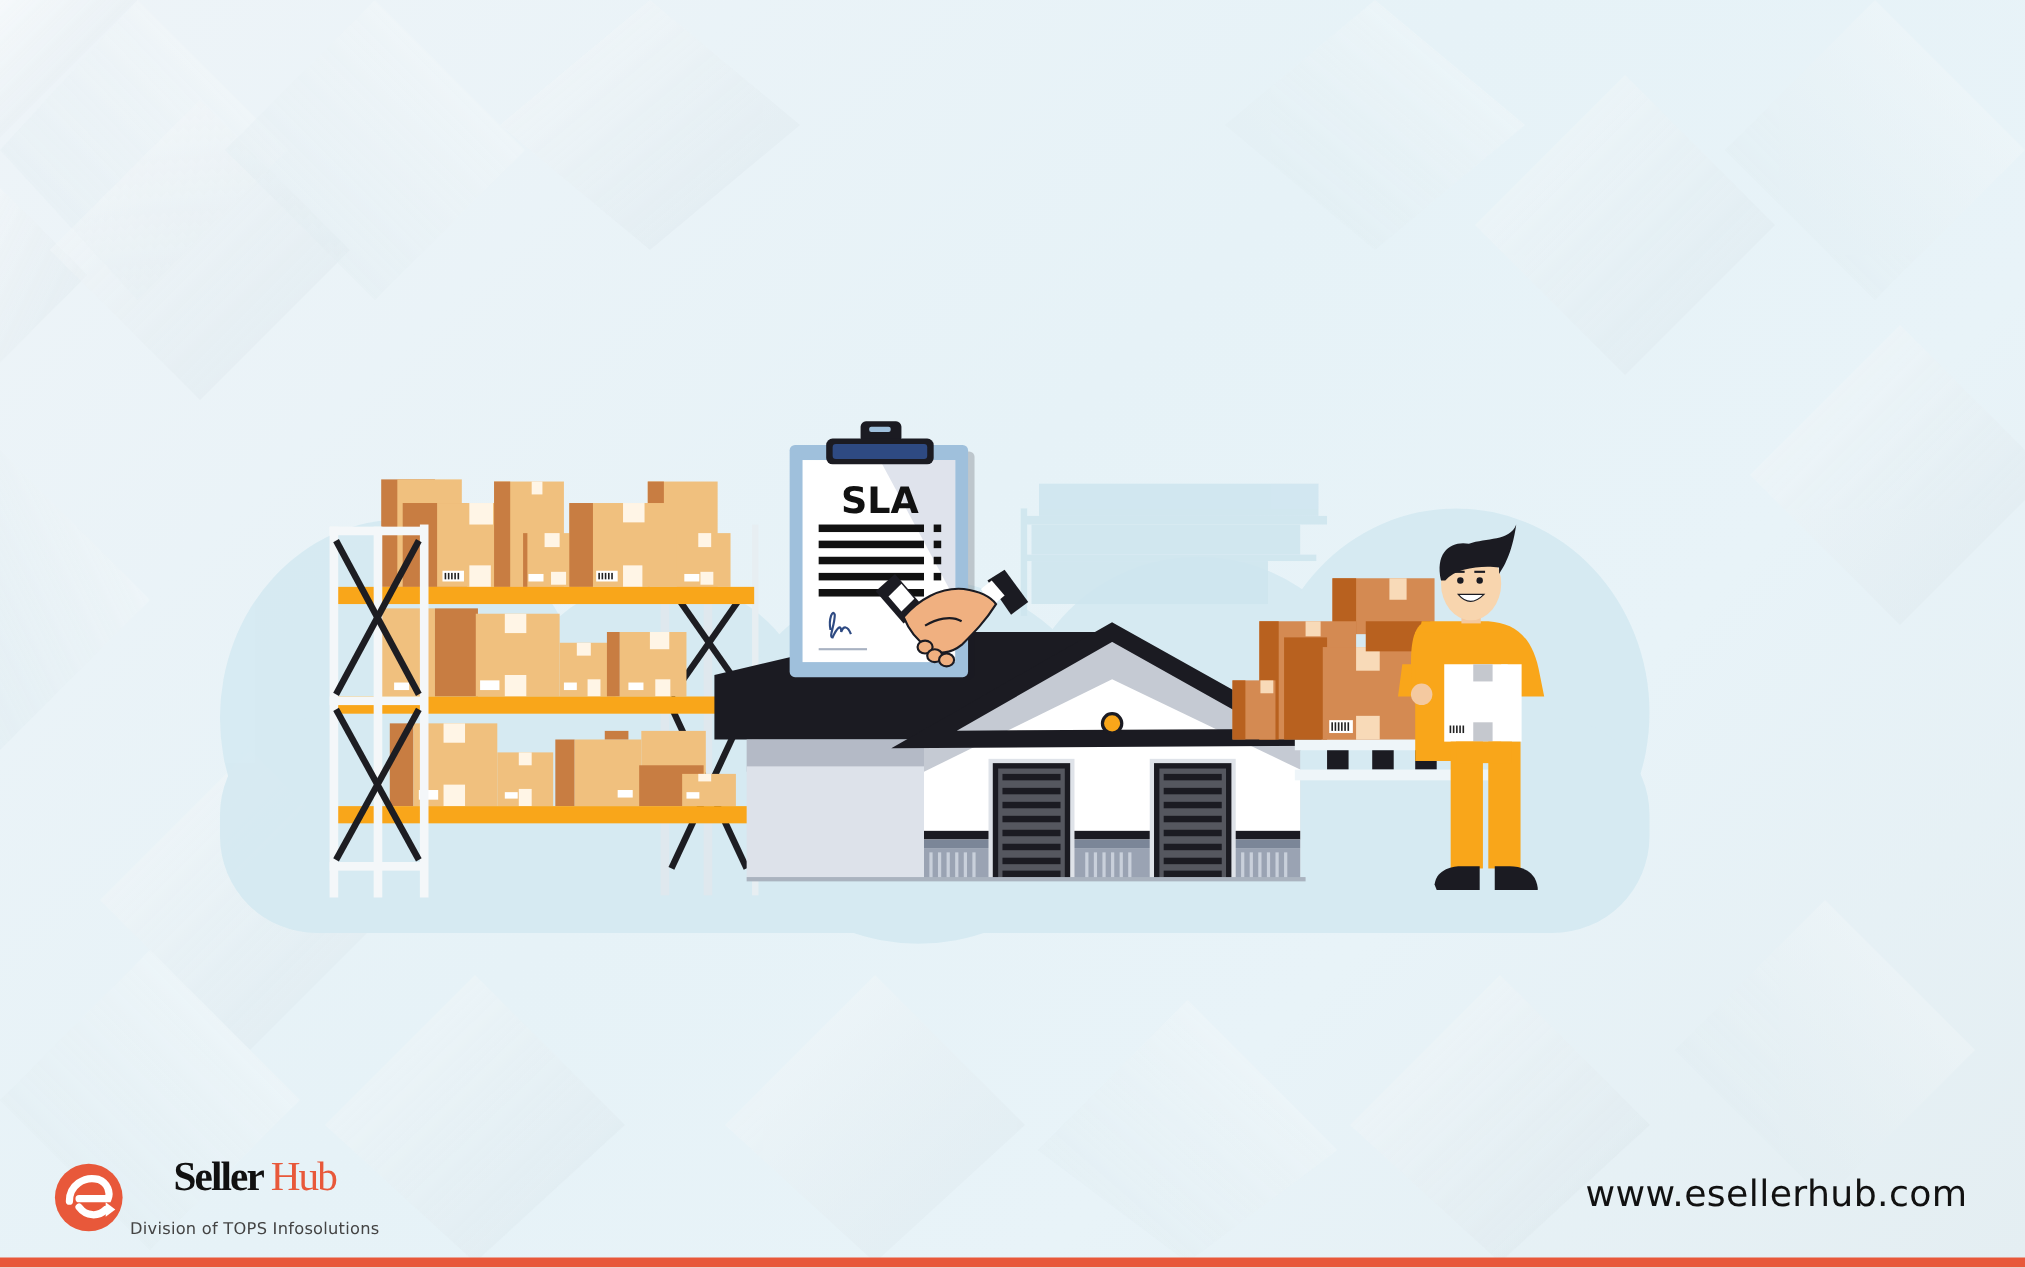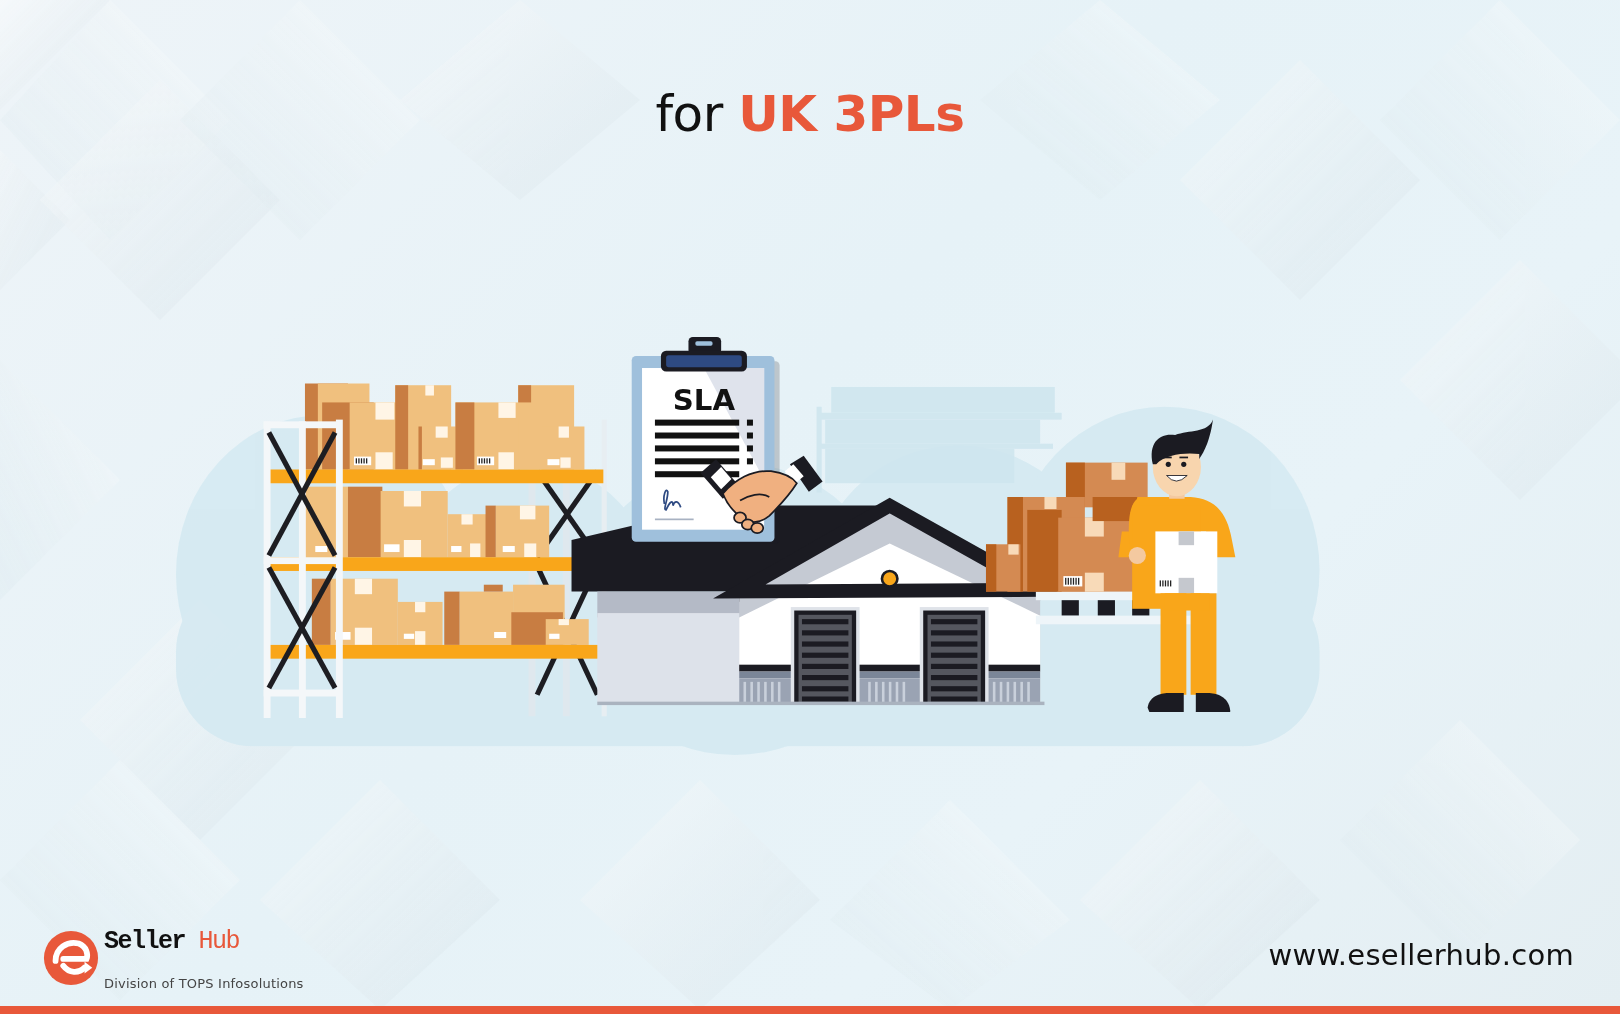--- a/index.html
+++ b/index.html
@@ -31,21 +31,21 @@
     position: absolute; left: 0; top: 280px; width: 1440px; height: 520px; padding-left: 47px;
   }
   .illustration svg { width: 100%; height: 100%; display: block; }
 
   .logo {
     position: absolute; left: 42px; top: 925px;
     display: flex; align-items: center;
   }
   .logo-mark { width: 58px; height: 58px; margin-right: 4px; }
   .logo-text { display: flex; flex-direction: column; }
-  .logo-name { font-family: Liberation Mono, monospace; font-weight: bold; font-size: 25px; line-height: 34px; letter-spacing: -1.5px; }
+  .logo-name { font-family: Liberation Serif, serif; font-weight: bold; font-size: 33px; line-height: 34px; letter-spacing: -1.5px; text-align: center; }
   .logo-name .dark { color: #111; }
   .logo-name .orange { color: #e8583a; font-weight: normal; }
   .logo-sub { font-family: "DejaVu Sans", sans-serif; font-size: 13px; color: #444; letter-spacing: 0.2px; margin-top: 17px; }
 
   .website {
     position: absolute; right: 46px; top: 938px;
     font-family: "DejaVu Sans", sans-serif;
     font-size: 29px; color: #111; letter-spacing: 0.3px;
   }
 
@@ -86,23 +86,20 @@
       <polygon points="1520,260 1640,380 1520,500 1400,380" fill="url(#dg1)"></polygon>
       <polygon points="1460,720 1580,840 1460,960 1340,840" fill="url(#dg2)"></polygon>
       <polygon points="1200,780 1320,900 1200,1010 1080,900" fill="url(#dg1)"></polygon>
       <polygon points="950,800 1070,920 950,1010 830,920" fill="url(#dg2)"></polygon>
       <polygon points="700,780 820,900 700,1010 580,900" fill="url(#dg1)"></polygon>
     </g>
   </svg>
 </div>
 
 <h1 class="headline">
-  <div>
-    <span class="plain">for </span><span class="accent">UK 3PLs</span>
-  </div>
 </h1>
 
 <div class="illustration">
   <svg viewBox="0 280 1620 520" xmlns="http://www.w3.org/2000/svg">
 
     <g fill="#d5eaf2" opacity="0.9">
       <ellipse cx="320" cy="580" rx="170" ry="185"></ellipse>
       <ellipse cx="560" cy="610" rx="150" ry="160"></ellipse>
       <ellipse cx="800" cy="620" rx="180" ry="170"></ellipse>
       <ellipse cx="1060" cy="600" rx="170" ry="170"></ellipse>

